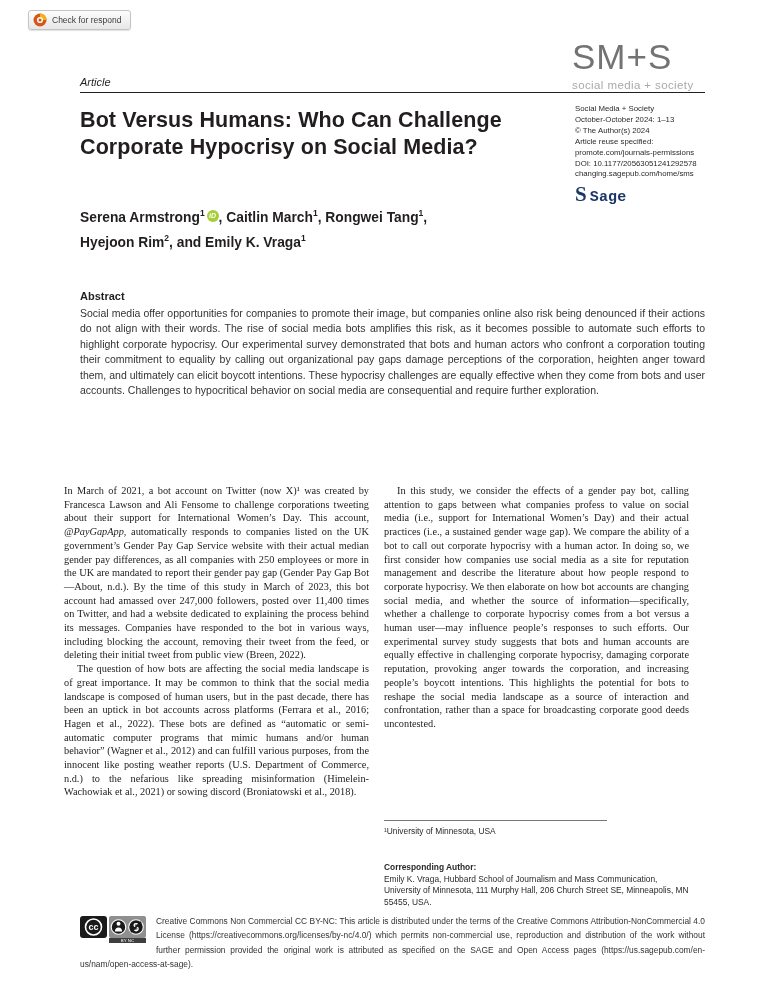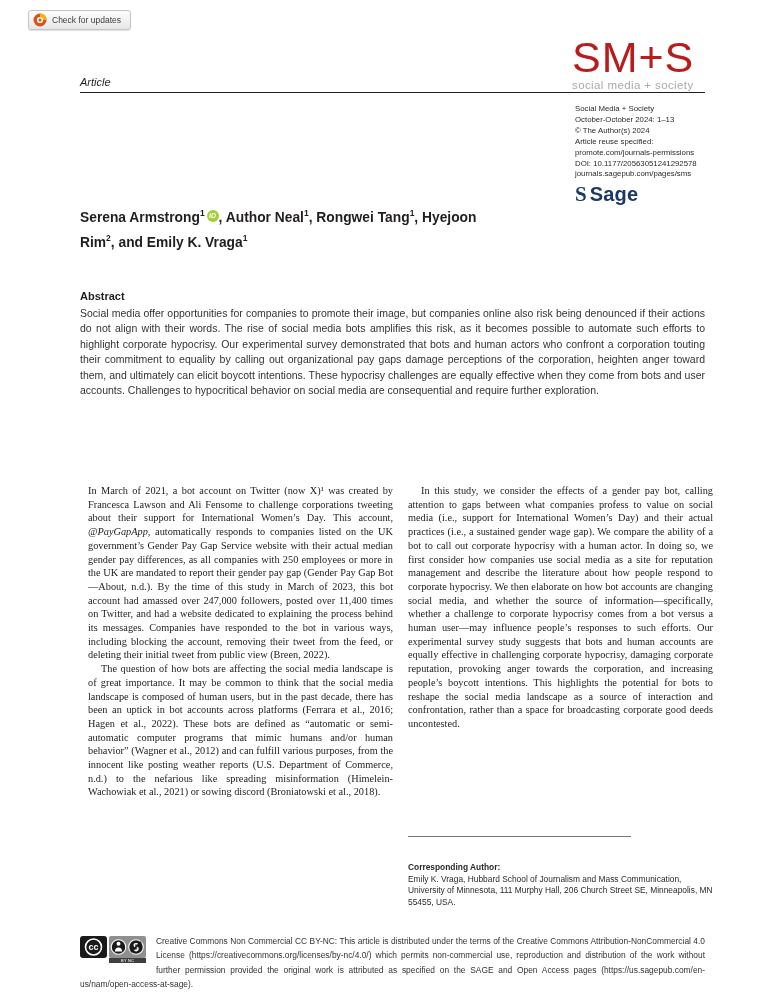--- a/index.html
+++ b/index.html
@@ -13,130 +13,132 @@
     position:absolute; left:28px; top:10px;
     display:flex; align-items:center; gap:5px;
     border:1px solid #c4c4c4; border-radius:3px;
     background:linear-gradient(#fdfdfd,#e7e7e7);
     padding:2px 9px 2px 4px; font-size:8.5px; color:#3c3c3c;
     box-shadow:0 1px 1px rgba(0,0,0,.12);
   }
 
   
   .smps { position:absolute; left:572px; top:36px; }
-  .smps-title { font-size:43px; line-height:42px; font-weight:400; color:#b91c1c; letter-spacing:1px;text-align:center; }
+  .smps-title { font-size:35px; line-height:42px; font-weight:400; color:#737373; letter-spacing:1px; }
   .smps-tagline { font-size:11.5px; color:#a8a9ab; letter-spacing:.4px; margin-top:1px; }
 
   .article-label { position:absolute; left:80px; top:76px; font-size:11px; font-style:italic; color:#231f20; }
   .head-rule { position:absolute; left:80px; top:92px; width:625px; border-top:1.2px solid #231f20; }
 
   .title {
     position:absolute; left:80px; top:107px; width:505px;
     font-size:21.5px; line-height:27px; font-weight:bold; color:#221e1f; letter-spacing:.1px;
   }
 
   .meta { position:absolute; left:575px; top:104px; width:140px; font-size:7.8px; line-height:10.9px; color:#2a2a2a; }
   .sage { position:absolute; left:575px; top:182px; color:#1b3765; display:flex; align-items:baseline; gap:3px; }
   .sage-s { font-size:21px; font-weight:bold; font-family:"Liberation Serif", serif; }
-  .sage-word { font-size:20px; font-weight:bold; letter-spacing:.2px; }
+  .sage-word { font-size:15px; font-weight:bold; letter-spacing:.2px;font-family:Liberation Mono, monospace; }
 
   .authors { position:absolute; left:80px; top:203px; width:400px; font-size:13.8px; font-weight:bold; line-height:21.5px; color:#221e1f; }
   .authors sup { font-size:8.5px; }
   .orcid {
     display:inline-block; width:12px; height:12px; border-radius:50%;
     background:#a6ce39; color:#fff; font-size:7px; font-weight:bold; font-style:italic;
     text-align:center; line-height:12px; vertical-align:4px; margin-left:2px;
   }
 
   .sec-heading { font-size:11px; font-weight:bold; margin:0 0 4px 0; color:#221e1f; }
   .abstract { position:absolute; left:80px; top:290px; width:625px; }
   .abstract-text { font-size:10.5px; line-height:15.4px; text-align:justify; color:#333; }
 
   .keywords { position:absolute; left:80px; top:439px; width:625px; }
   .keywords-text { font-size:10.5px; color:#333; }
 
   .columns {
-    position:absolute; left:88px; top:484px; width:625px; height:424px;
+    position:absolute; left:64px; top:484px; width:625px; height:424px;
     display:flex; gap:15px;
     font-family:"Liberation Serif", serif; font-size:10.3px; line-height:13.7px;
     text-align:justify; color:#1c1c1c;
   }
   .col { flex:1; position:relative; }
   .col p { margin:0; }
   .col p.indent { text-indent:13px; }
 
   .fn-block {
     position:absolute; bottom:0; left:0; width:100%; background:#fff;
     font-family:"Liberation Sans", sans-serif; font-size:8.4px; line-height:11.4px;
     text-align:left; color:#2a2a2a;
   }
   .fn-rule { width:73%; border-top:1px solid #777; margin-bottom:5px; }
   .corr-heading { font-weight:bold; margin-top:25px; }
 
-  .cc { position:absolute; left:80px; top:914px; width:625px; font-size:8.4px; line-height:14.4px; color:#333; text-align:justify;margin-top:20px; }
+  .cc { position:absolute; left:80px; top:914px; width:625px; font-size:8.4px; line-height:14.4px; color:#333; text-align:justify; }
   .cc-icons { float:left; width:66px; height:27px; margin:2px 10px 2px 0; }
 </style>
 </head>
 <body>
 
 <div class="page">
 
   <div class="check-badge">
     <svg width="14" height="14" viewBox="0 0 14 14">
       <circle cx="7" cy="7" r="6.5" fill="#d4551f"></circle>
       <path d="M7 0.5 A6.5 6.5 0 0 1 13.5 7 L7 7 Z" fill="#f0b310"></path>
       <circle cx="7" cy="7" r="3.1" fill="#fdf6e3"></circle>
       <circle cx="7" cy="7" r="1.5" fill="#d4551f"></circle>
     </svg>
-    <span>Check for updates</span>
+    <span>Check for respond</span>
   </div>
 
   <div class="smps">
     <div class="smps-title">SM+S</div>
     <div class="smps-tagline">social media + society</div>
   </div>
 
   <div class="article-label">Article</div>
   <div class="head-rule"></div>
 
+  <h1 class="title" style="margin:0;">Bot Versus Humans: Who Can Challenge Corporate Hypocrisy on Social Media?</h1>
 
   <div class="meta">
     <div>Social Media + Society</div>
     <div>October-October 2024: 1–13</div>
     <div>© The Author(s) 2024</div>
     <div>Article reuse specified:</div>
     <div>promote.com/journals-permissions</div>
     <div>DOI: 10.1177/20563051241292578</div>
-    <div>journals.sagepub.com/pages/sms</div>
+    <div>changing.sagepub.com/home/sms</div>
   </div>
 
   <div class="sage">
     <span class="sage-s">S</span>
     <span class="sage-word">Sage</span>
   </div>
 
   <div class="authors">
-    <span>Serena Armstrong</span><sup>1</sup><span class="orcid">iD</span><span>, </span><span>Author Neal</span><sup>1</sup><span>, </span><span>Rongwei Tang</span><sup>1</sup><span>, </span><span>Hyejoon Rim</span><sup>2</sup><span>, and </span><span>Emily K. Vraga</span><sup>1</sup>
+    <span>Serena Armstrong</span><sup>1</sup><span class="orcid">iD</span><span>, </span><span>Caitlin March</span><sup>1</sup><span>, </span><span>Rongwei Tang</span><sup>1</sup><span>, </span><span>Hyejoon Rim</span><sup>2</sup><span>, and </span><span>Emily K. Vraga</span><sup>1</sup>
   </div>
 
   <div class="abstract">
     <div class="sec-heading">Abstract</div>
     <div class="abstract-text">Social media offer opportunities for companies to promote their image, but companies online also risk being denounced if their actions do not align with their words. The rise of social media bots amplifies this risk, as it becomes possible to automate such efforts to highlight corporate hypocrisy. Our experimental survey demonstrated that bots and human actors who confront a corporation touting their commitment to equality by calling out organizational pay gaps damage perceptions of the corporation, heighten anger toward them, and ultimately can elicit boycott intentions. These hypocrisy challenges are equally effective when they come from bots and user accounts. Challenges to hypocritical behavior on social media are consequential and require further exploration.</div>
   </div>
 
 
   <div class="columns">
     <div class="col">
       <p><span>In March of 2021, a bot account on Twitter (now X)¹ was created by Francesca Lawson and Ali Fensome to challenge corporations tweeting about their support for International Women’s Day. This account, </span><i>@PayGapApp</i><span>, automatically responds to companies listed on the UK government’s Gender Pay Gap Service website with their actual median gender pay differences, as all companies with 250 employees or more in the UK are mandated to report their gender pay gap (Gender Pay Gap Bot—About, n.d.). By the time of this study in March of 2023, this bot account had amassed over 247,000 followers, posted over 11,400 times on Twitter, and had a website dedicated to explaining the process behind its messages. Companies have responded to the bot in various ways, including blocking the account, removing their tweet from the feed, or deleting their initial tweet from public view (Breen, 2022).</span></p>
       <p class="indent">The question of how bots are affecting the social media landscape is of great importance. It may be common to think that the social media landscape is composed of human users, but in the past decade, there has been an uptick in bot accounts across platforms (Ferrara et al., 2016; Hagen et al., 2022). These bots are defined as “automatic or semi-automatic computer programs that mimic humans and/or human behavior” (Wagner et al., 2012) and can fulfill various purposes, from the innocent like posting weather reports (U.S. Department of Commerce, n.d.) to the nefarious like spreading misinformation (Himelein-Wachowiak et al., 2021) or sowing discord (Broniatowski et al., 2018).</p>
     </div>
     <div class="col">
       <p class="indent">In this study, we consider the effects of a gender pay bot, calling attention to gaps between what companies profess to value on social media (i.e., support for International Women’s Day) and their actual practices (i.e., a sustained gender wage gap). We compare the ability of a bot to call out corporate hypocrisy with a human actor. In doing so, we first consider how companies use social media as a site for reputation management and describe the literature about how people respond to corporate hypocrisy. We then elaborate on how bot accounts are changing social media, and whether the source of information—specifically, whether a challenge to corporate hypocrisy comes from a bot versus a human user—may influence people’s responses to such efforts. Our experimental survey study suggests that bots and human accounts are equally effective in challenging corporate hypocrisy, damaging corporate reputation, provoking anger towards the corporation, and increasing people’s boycott intentions. This highlights the potential for bots to reshape the social media landscape as a source of interaction and confrontation, rather than a space for broadcasting corporate good deeds uncontested.</p>
       <div class="fn-block">
         <div class="fn-rule"></div>
+        <div>¹University of Minnesota, USA</div>
         <div class="corr-heading">Corresponding Author:</div>
         <div>Emily K. Vraga, Hubbard School of Journalism and Mass Communication, University of Minnesota, 111 Murphy Hall, 206 Church Street SE, Minneapolis, MN 55455, USA.</div>
       </div>
     </div>
   </div>
 
   <div class="cc">
     <svg class="cc-icons" viewBox="0 0 66 27">
       <rect x="0" y="0" width="27" height="22" rx="3" fill="#1a1a1a"></rect>
       <circle cx="13.5" cy="11" r="8" fill="none" stroke="#ffffff" stroke-width="1.6"></circle>

